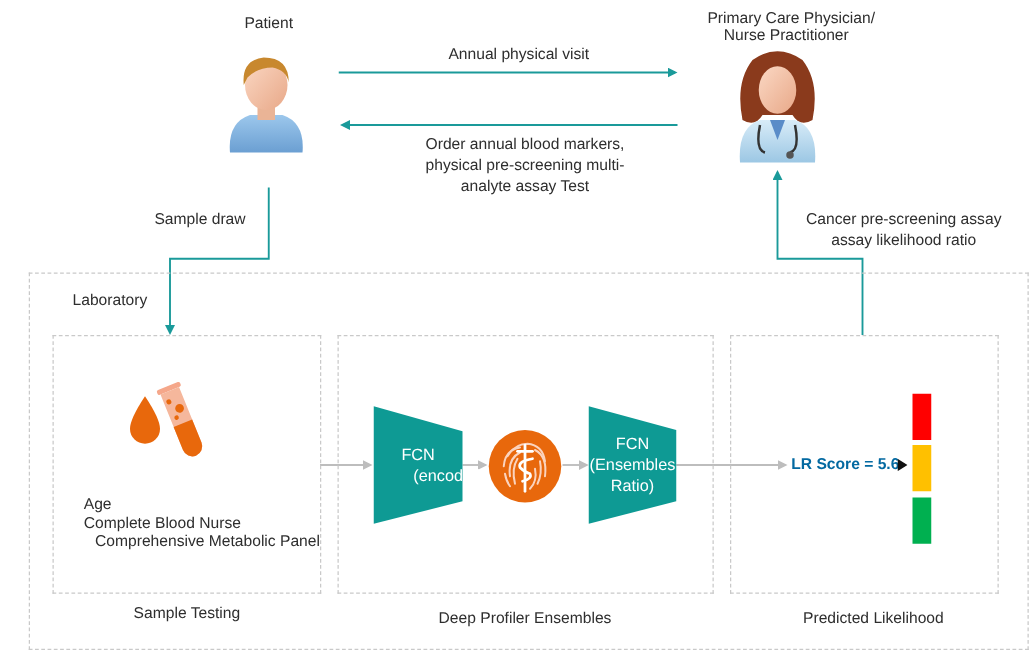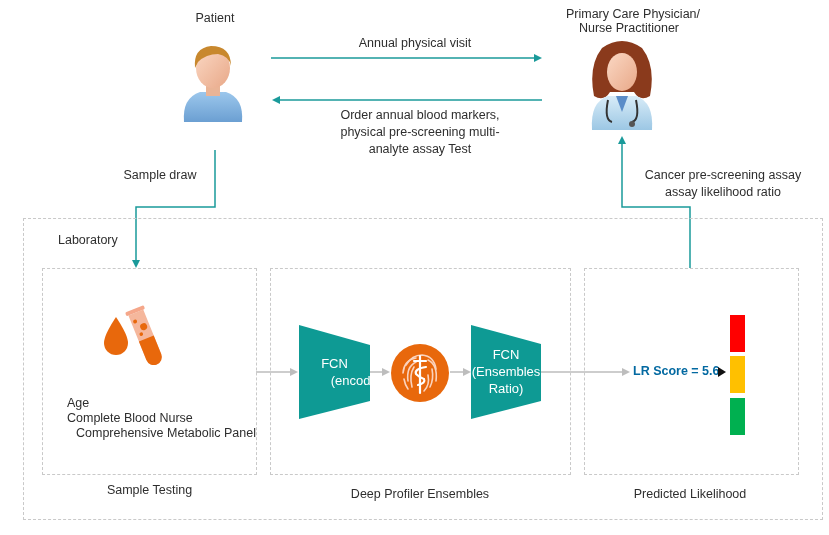--- a/index.html
+++ b/index.html
@@ -140,13 +140,13 @@
 <div class="abs txt" style="left:345px;top:486px;width:150px;">Deep Profiler Ensembles</div>
 
 <div class="dashed" style="left:584px;top:268px;width:215px;height:207px;"></div>
 <div class="abs lr-score" style="left:633px;top:364px;">LR Score = 5.6</div>
 <svg class="abs" style="left:718px;top:367px;" width="8" height="10" viewBox="0 0 8 10">
   <path d="M0,0 L8,5 L0,10 z" fill="#111"></path>
 </svg>
 <div class="bar" style="left: 730px; top: 315px; height: 37px; background: rgb(255, 0, 0);"></div>
 <div class="bar" style="left: 730px; top: 356px; height: 37px; background: rgb(255, 192, 0);"></div>
 <div class="bar" style="left: 730px; top: 398px; height: 37px; background: rgb(0, 176, 80);"></div>
-<div class="abs txt" style="left:625px;top:486px;width:130px;">Predicted Likelihood</div>
+<div class="abs txt" style="left:625px;top:486px;width:130px;text-align:right;">Predicted Likelihood</div>
 
 </body></html>

